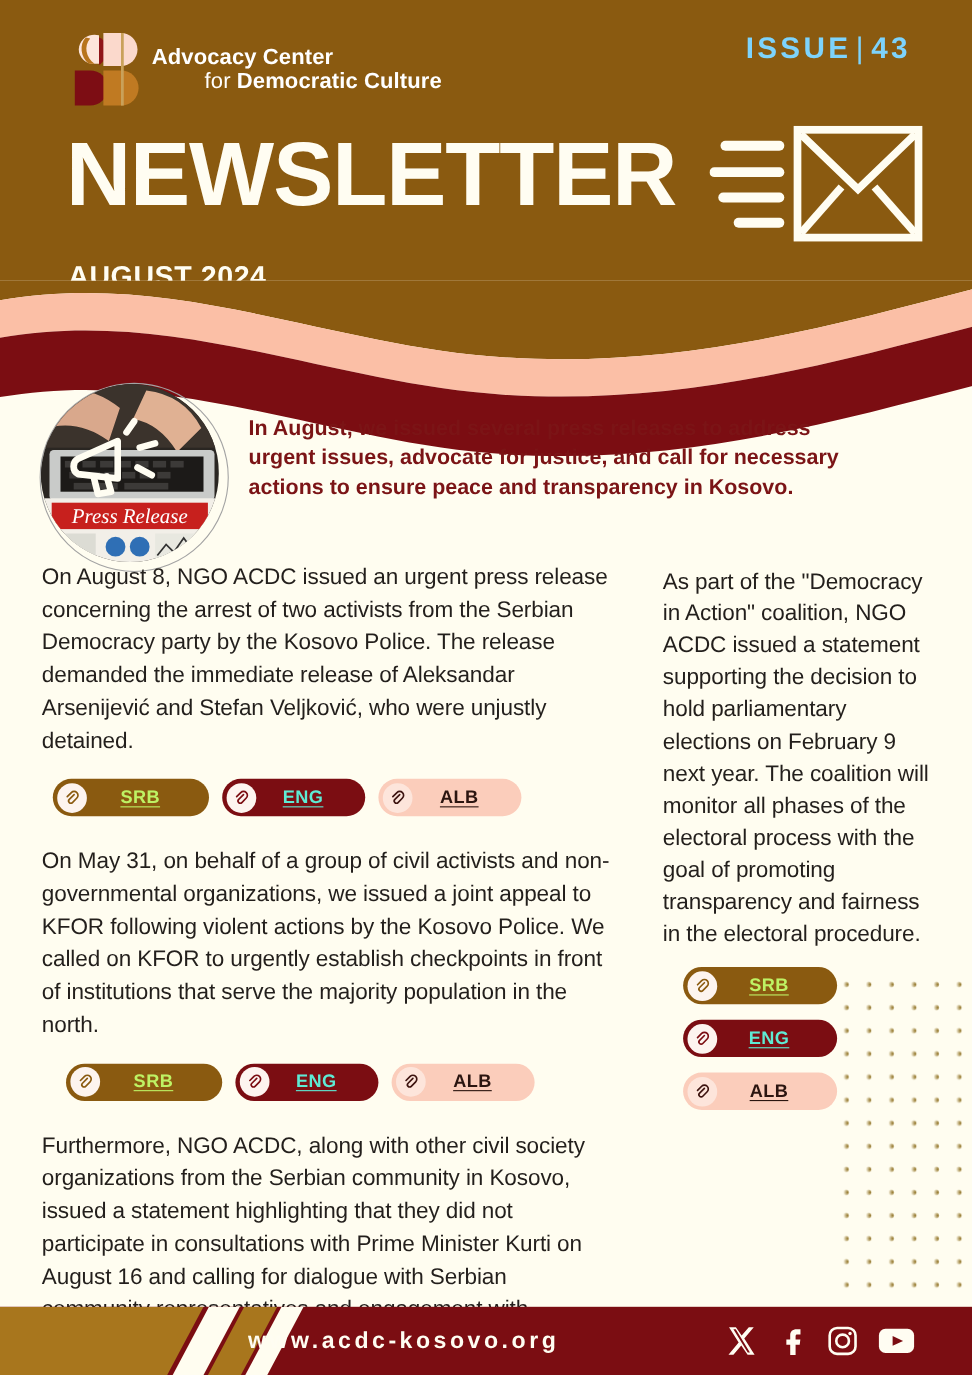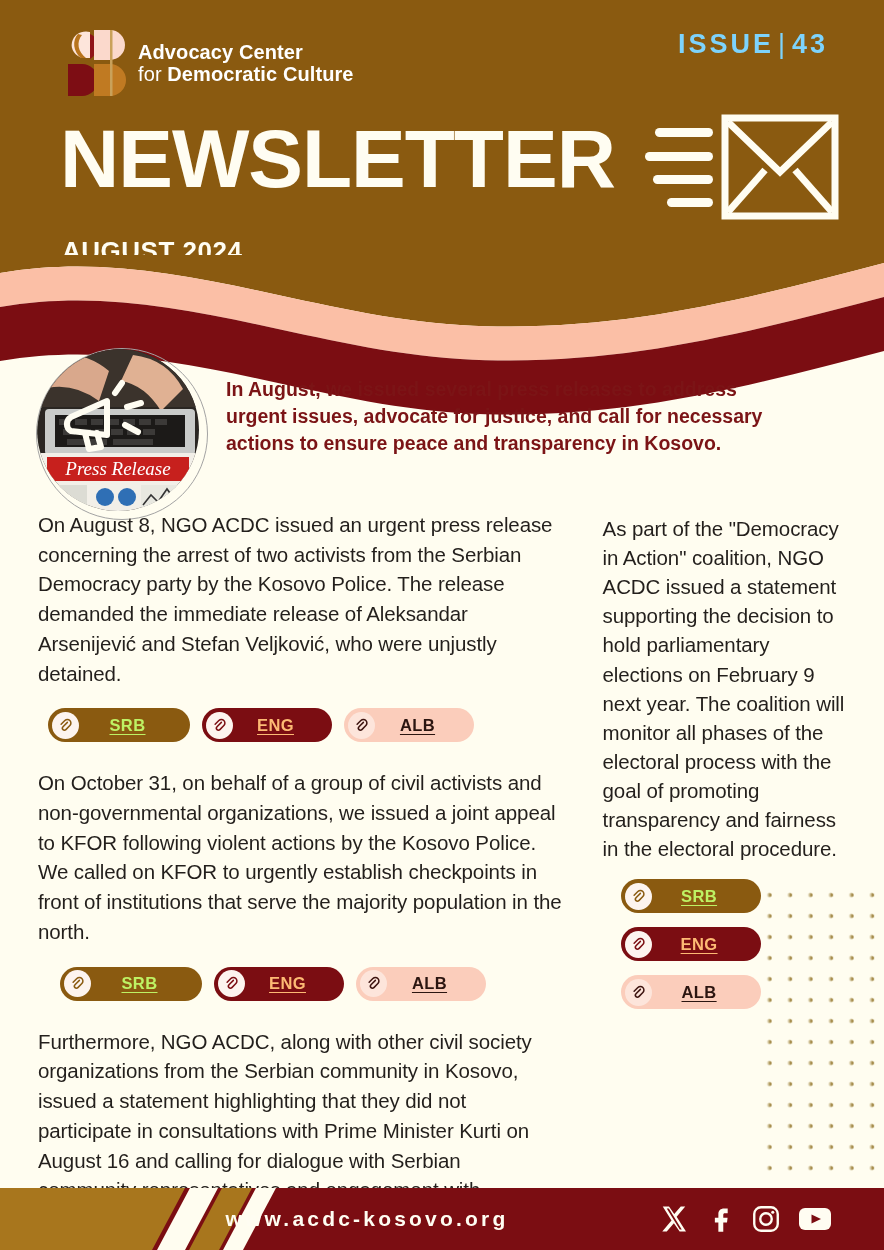--- a/index.html
+++ b/index.html
@@ -16,21 +16,21 @@
     position:absolute; left:0; top:0; width:884px; height:300px;
     background:#8a5a10; overflow:hidden;
   }
   .logo-wrap {
     position:absolute; left:60px; top:28px;
     display:flex; align-items:center; 
   }
   .logo-mark { position:relative; width:78px; height:70px; }
   .logo-text { display:flex; flex-direction:column; line-height:1.12; }
   .logo-l1 { font-size:20px; font-weight:bold; color:#ffffff; letter-spacing:0.1px; }
-  .logo-l2 { font-size:20px; color:#ffffff; letter-spacing:0.1px; }
+  .logo-l2 { font-size:20px; color:#ffffff; letter-spacing:0.1px;margin-left:48px; }
   .logo-l2 b { font-weight:bold; }
 
   .issue {
     position:absolute; right:56px; top:29px;
     font-size:27px; font-weight:bold; color:#7dd3fc;
     letter-spacing:3px;
   }
   .issue .bar { font-weight:normal; padding:0 4px; }
 
   .nl-title {
@@ -93,21 +93,21 @@
   }
   .pill .lbl {
     font-size:16.5px; font-weight:bold; text-decoration:underline;
     text-underline-offset:3px; letter-spacing:0.4px;
     flex:1; text-align:center; padding-right:2px;
   }
   .pill.srb { background:#8a5a10; width:142px; }
   .pill.srb .lbl { color:#bef264; }
   .pill.srb .clipwrap svg { stroke:#8a5a10; }
   .pill.eng { background:#7b0d12; width:130px; }
-  .pill.eng .lbl { color:#fdba74; }
+  .pill.eng .lbl { color:#5eead4; }
   .pill.eng .clipwrap svg { stroke:#7b0d12; }
   .pill.alb { background:#fbcdbb; width:130px; }
   .pill.alb .lbl { color:#2b1510; }
   .pill.alb .clipwrap { background:#fde5db; }
   .pill.alb .clipwrap svg { stroke:#3d1410; }
 
   .pill-col { margin:16px 0 0 18px; display:flex; flex-direction:column; gap:14px; position:relative; z-index:2; }
   .pill-col .pill { width:140px; height:34px; }
 
   
@@ -275,21 +275,21 @@
         <div class="pill alb">
           <span class="clipwrap">
             <svg width="15" height="15" viewBox="0 0 24 24" fill="none" stroke-width="2.4" stroke-linecap="round">
               <path d="M15 7 L8 14 a3.2 3.2 0 0 0 4.6 4.6 L19 12 a5.6 5.6 0 0 0 -8 -8 L5 10"></path>
             </svg>
           </span>
           <span class="lbl">ALB</span>
         </div>
       </div>
 
-      <p class="body-t" style="margin-top:26px">On October 31, on behalf of a group of civil activists and non-governmental organizations, we issued a joint appeal to KFOR following violent actions by the Kosovo Police. We called on KFOR to urgently establish checkpoints in front of institutions that serve the majority population in the north.</p>
+      <p class="body-t" style="margin-top:26px">On May 31, on behalf of a group of civil activists and non-governmental organizations, we issued a joint appeal to KFOR following violent actions by the Kosovo Police. We called on KFOR to urgently establish checkpoints in front of institutions that serve the majority population in the north.</p>
 
       <div class="pill-row" style="margin-left:22px">
         <div class="pill srb">
           <span class="clipwrap">
             <svg width="15" height="15" viewBox="0 0 24 24" fill="none" stroke-width="2.4" stroke-linecap="round">
               <path d="M15 7 L8 14 a3.2 3.2 0 0 0 4.6 4.6 L19 12 a5.6 5.6 0 0 0 -8 -8 L5 10"></path>
             </svg>
           </span>
           <span class="lbl">SRB</span>
         </div>

